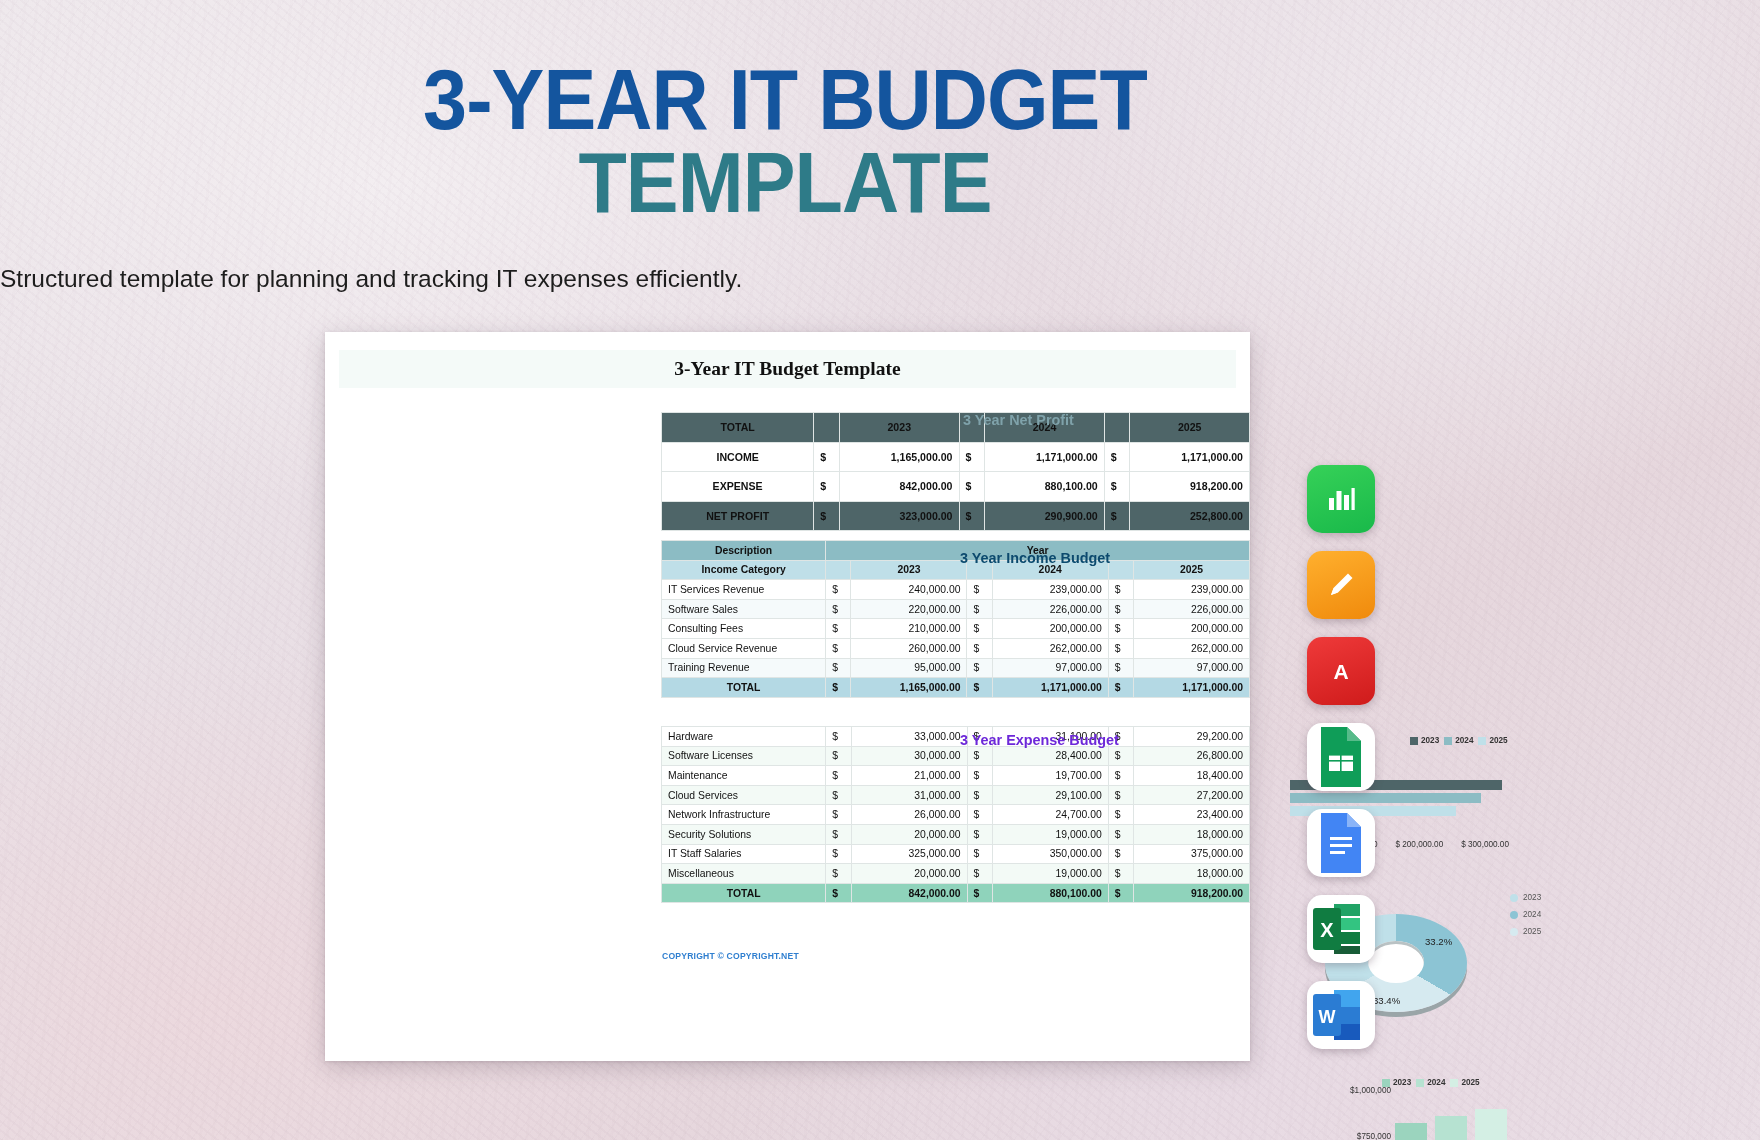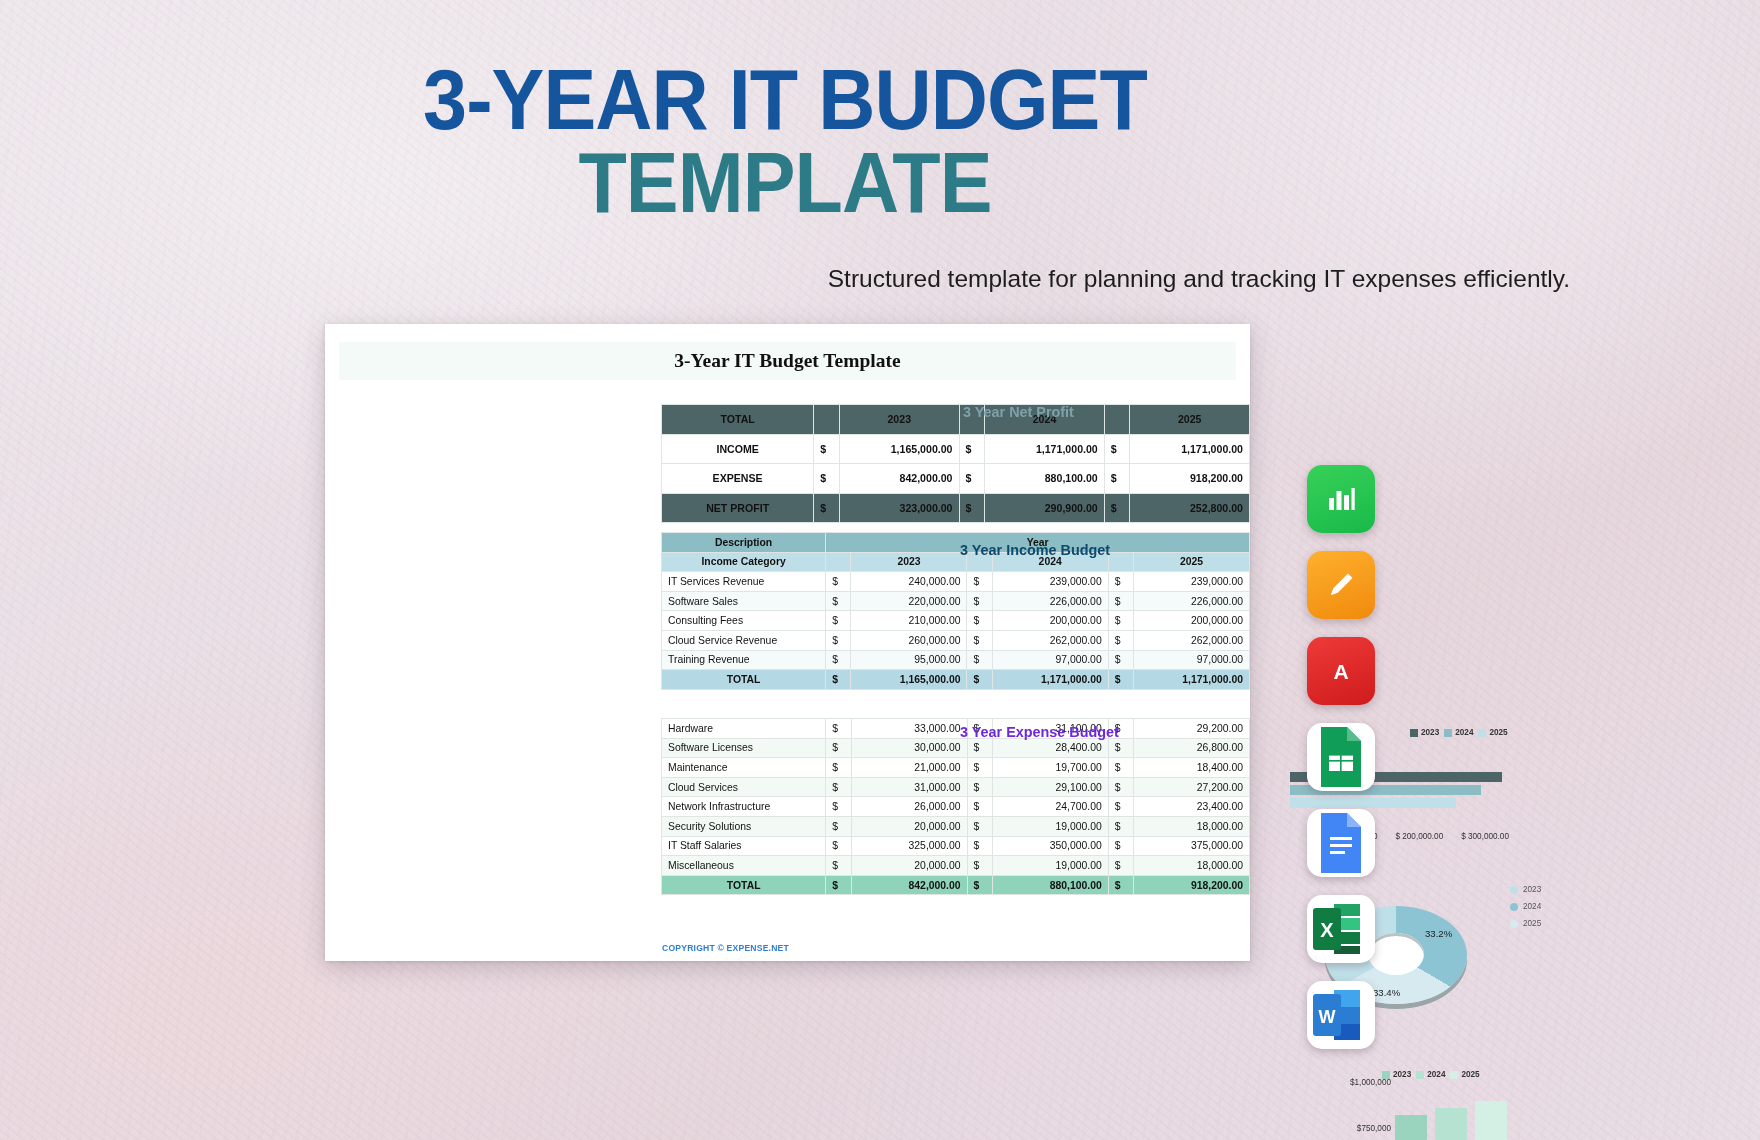--- a/index.html
+++ b/index.html
@@ -33,27 +33,27 @@
   .title-l1,.title-l2{
     font-family:"Liberation Sans", sans-serif;
     font-weight:bold;font-size:86px;line-height:.96;
     letter-spacing:-1px;
     transform:scaleX(.92);
     margin:0;
   }
   .title-l1{color:#14559e;}
   .title-l2{color:#2e7b88;}
   #subtitle{
-    position:absolute;left:0;top:265px;width:1570px;text-align:right;
+    position:absolute;left:0;top:265px;width:1570px;text-align:left;
     font-size:24.5px;color:#1d1d1d;
   }
 
   
   #sheet{
-    position:absolute;left:325px;top:324px;width:925px;height:637px;
+    position:absolute;left:325px;top:332px;width:925px;height:729px;
     background:#ffffff;
     box-shadow:0 6px 22px rgba(90,70,85,.26), 0 1px 3px rgba(90,70,85,.18);
   }
   #sheet-title-band{
     position:absolute;left:14px;top:18px;width:897px;height:38px;
     background:#f4faf8;
     display:flex;align-items:center;justify-content:center;
   }
   #sheet-title-band span{
     font-family:"Liberation Serif", serif;
@@ -379,21 +379,21 @@
           <td class="c-cur">$</td>
           <td class="c-val">842,000.00</td>
           <td class="c-cur">$</td>
           <td class="c-val">880,100.00</td>
           <td class="c-cur">$</td>
           <td class="c-val">918,200.00</td>
         </tr>
       </tbody>
   </table>
 
-  <div id="copyright">COPYRIGHT © EXPENSE.NET</div>
+  <div id="copyright">COPYRIGHT © COPYRIGHT.NET</div>
 
   <div class="chart-title" id="np-title">3 Year Net Profit</div>
   <div class="legend" id="np-legend">
       <span class="li">
         <i class="swatch" style="background: rgb(78, 101, 104);"></i>
         <span>2023</span>
       </span>
       <span class="li">
         <i class="swatch" style="background: rgb(140, 188, 196);"></i>
         <span>2024</span>

